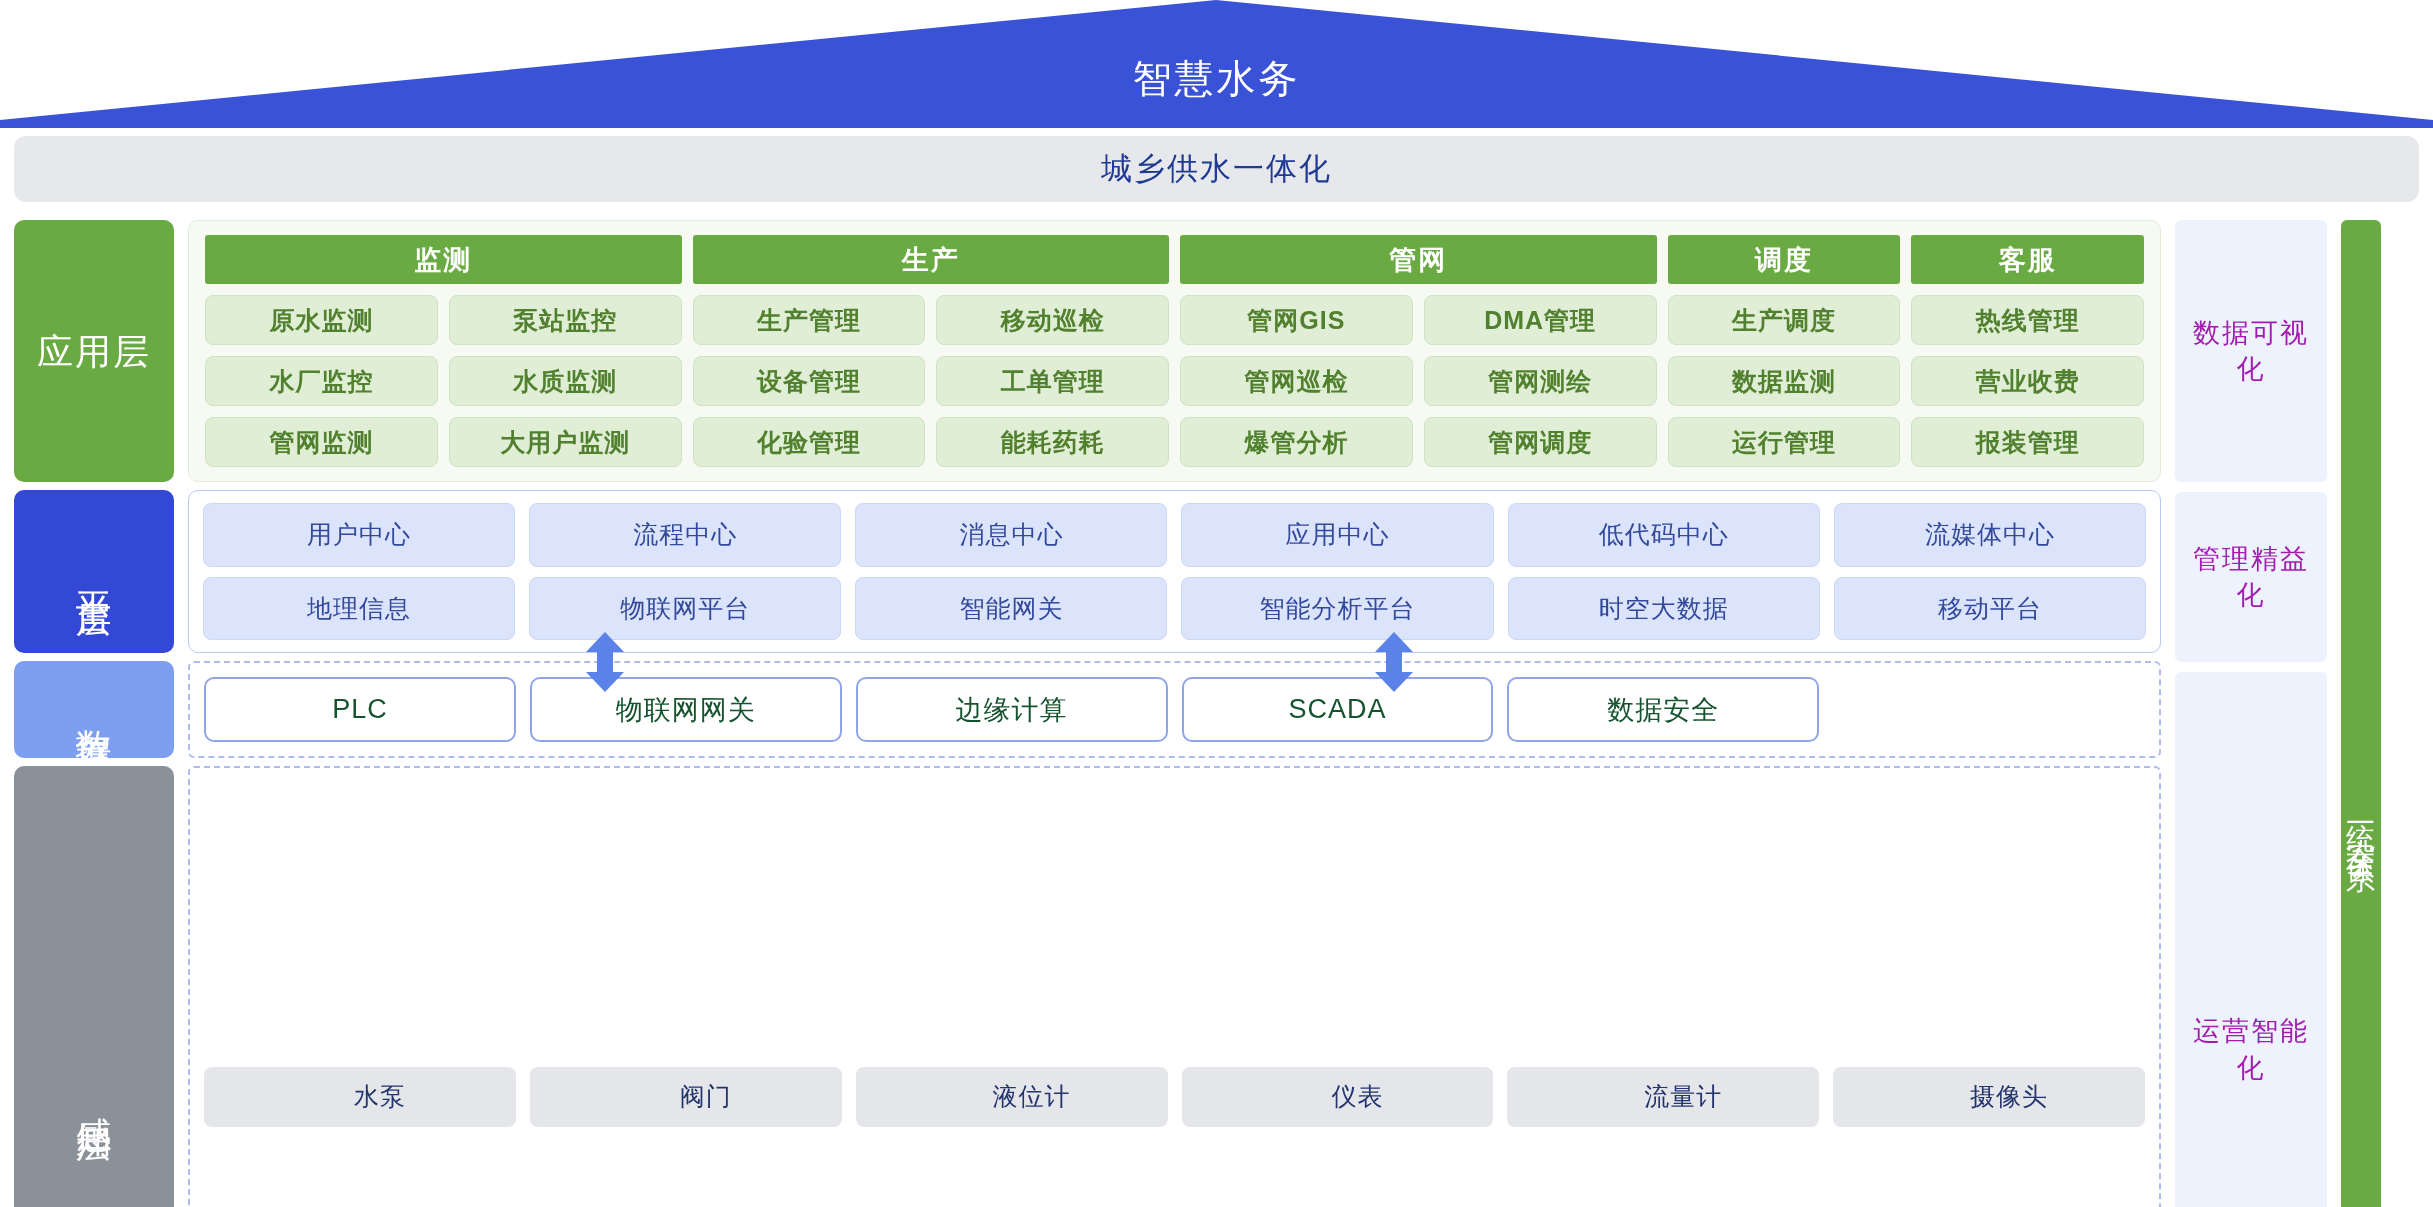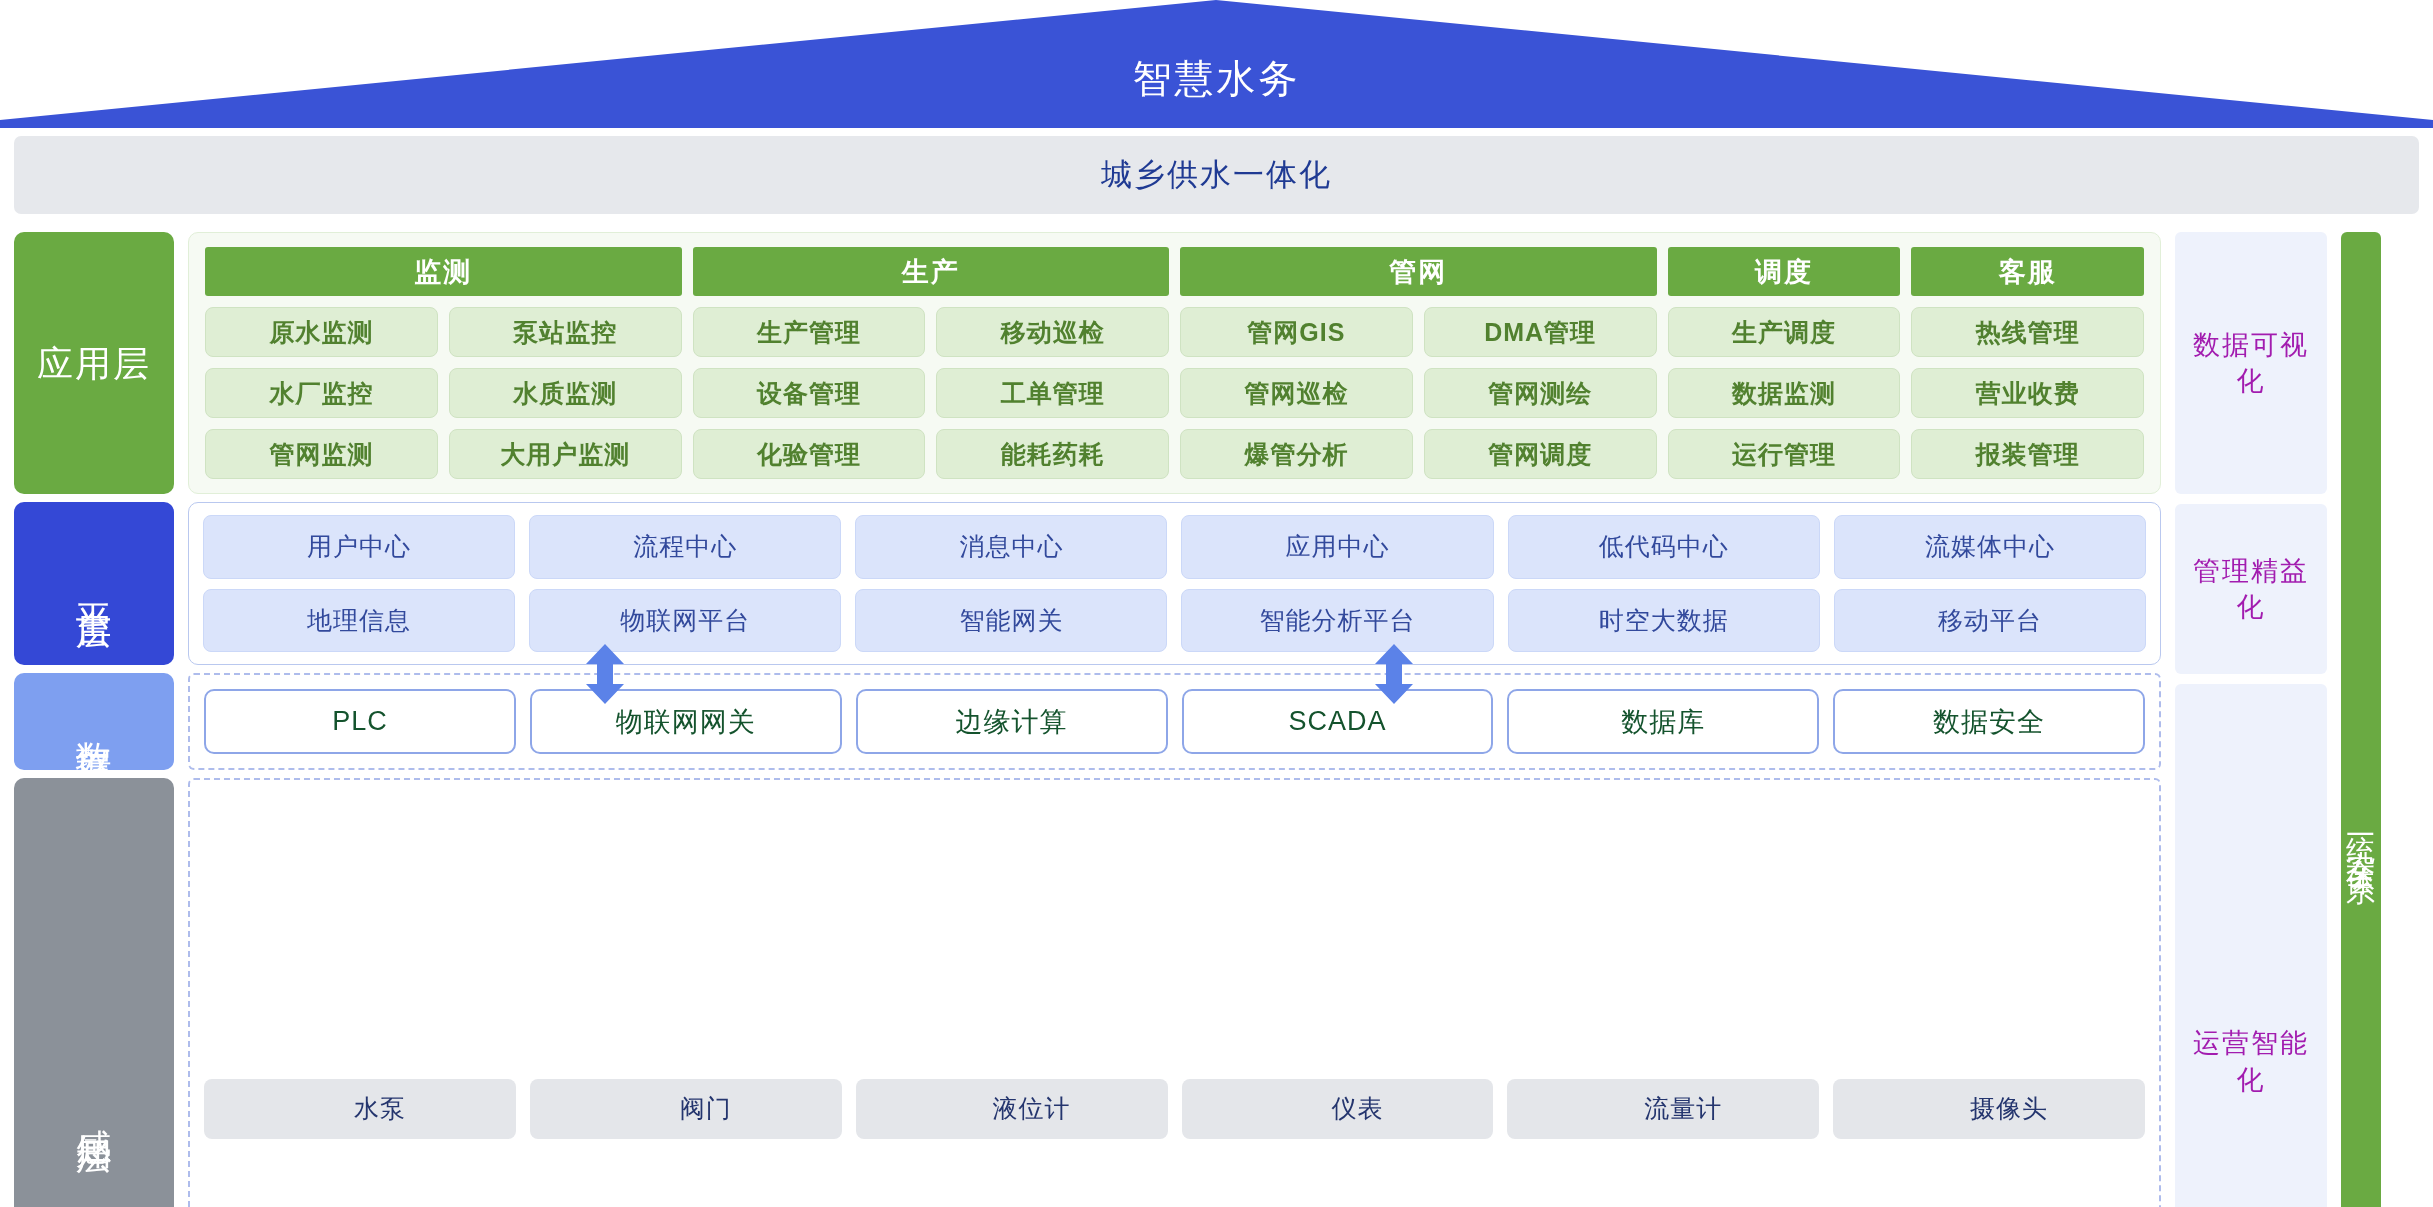--- a/index.html
+++ b/index.html
@@ -38,23 +38,23 @@
     justify-content: center;
     color: #ffffff;
     font-size: 39px;
     letter-spacing: 3px;
     padding-top: 30px;
     box-sizing: border-box;
   }
 
   .subtitle-band {
     margin: 8px 14px 0 14px;
-    height: 78px;
+    height: 66px;
     background: #e6e8ec;
-    border-radius: 7px;
+    border-radius: 12px;
     display: flex;
     align-items: center;
     justify-content: center;
     color: #1f3a93;
     font-size: 31px;
     letter-spacing: 2px;
   }
 
   
   .body-grid {
@@ -374,21 +374,20 @@
         <div class="plat-cell">时空大数据</div>
         <div class="plat-cell">移动平台</div>
       </div>
     </div>
 
     <div class="data-panel">
       <div class="data-cell">PLC</div>
       <div class="data-cell">物联网网关</div>
       <div class="data-cell">边缘计算</div>
       <div class="data-cell">SCADA</div>
-      <div class="data-cell">数据库</div>
       <div class="data-cell">数据安全</div>
     </div>
 
     <div class="sens-panel">
       <div class="sens-grid">
         <div class="sens-cell">水泵</div>
         <div class="sens-cell">阀门</div>
         <div class="sens-cell">液位计</div>
         <div class="sens-cell">仪表</div>
         <div class="sens-cell">流量计</div>

